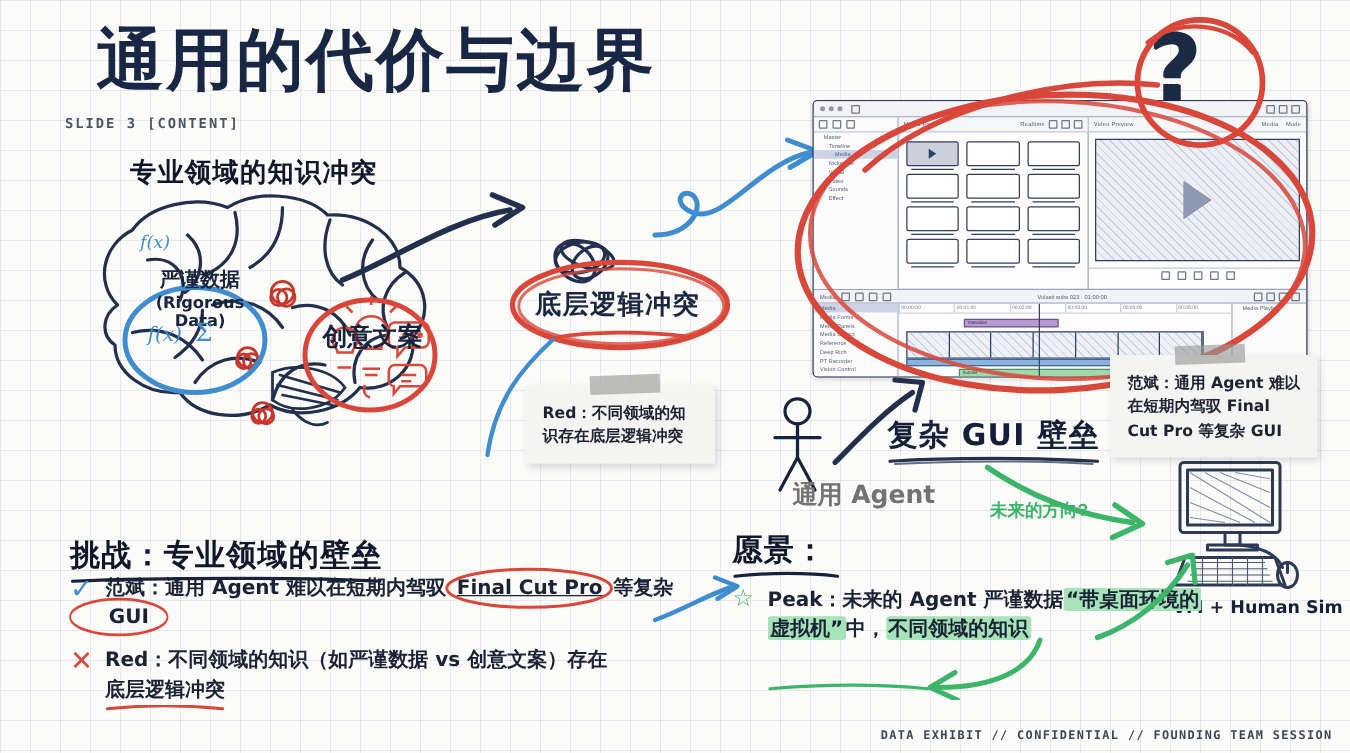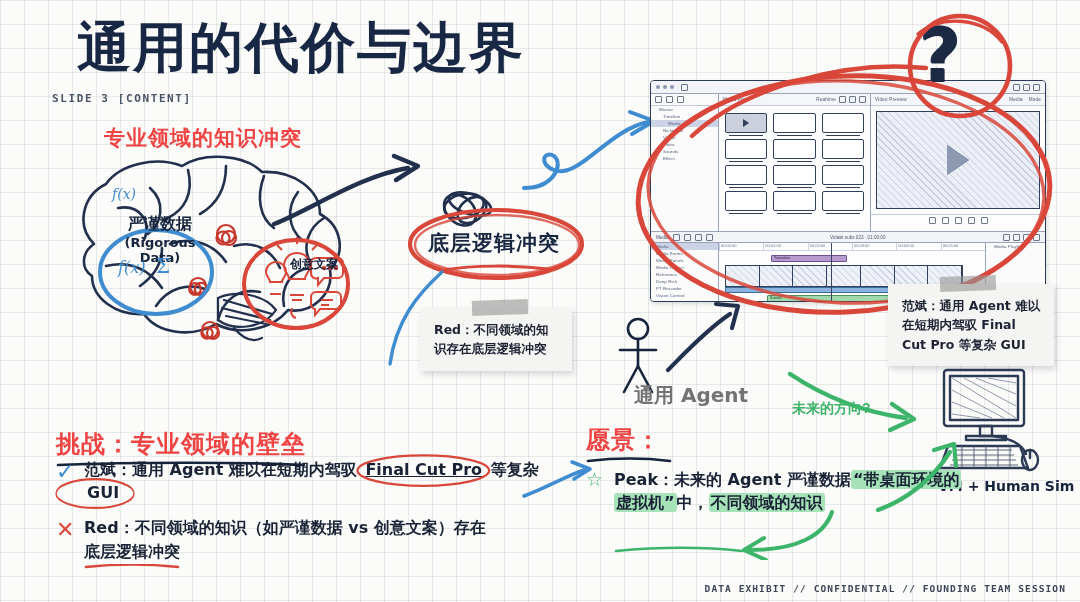--- a/index.html
+++ b/index.html
@@ -31,21 +31,21 @@
     font-size: 11px; letter-spacing: 1.6px; color: #4a5468; font-weight: 700;
   }
   #footer {
     right: 14px; bottom: 8px;
     font-family: "DejaVu Sans Mono", monospace;
     font-size: 9.5px; letter-spacing: 1.1px; color: #3c4658; font-weight: 700;
   }
 
   
   .sec-head {
-    font-size: 21px; font-weight: 700; color: #ef4444;
+    font-size: 21px; font-weight: 700; color: #0f172a;
     font-family: Liberation Serif, serif; letter-spacing: 1px;
   }
   #brain-head { left: 104px; top: 124px; }
   #challenge-head { left: 56px; top: 428px; font-size: 24px; }
   #vision-head { left: 586px; top: 424px; font-size: 24px; }
   .ul-ink { display:block; width: 100%; height: 7px; margin-top: 1px; }
 
   
   #brain { left: 58px; top: 148px; width: 380px; height: 200px; }
 
@@ -282,21 +282,21 @@
     </g>
   </svg>
 
   <div class="abs" style="left:104px; top:214px; width:112px; text-align:center;">
     <div style="font-size:16px; font-weight:700; color:#16233c; font-family:'DejaVu Sans',sans-serif;">严谨数据</div>
     <div style="font-size:13px; font-weight:700; color:#16233c; font-family:'DejaVu Sans',sans-serif;">(Rigorous Data)</div>
   </div>
   <div class="abs" style="left:112px; top:186px; font-size:14px; color:#3f8dd0; font-style:italic; font-family:'DejaVu Serif',serif;">f(x)</div>
   <div class="abs" style="left:118px; top:258px; font-size:16px; color:#3f8dd0; font-style:italic; font-family:'DejaVu Serif',serif;">f(x)</div>
   <div class="abs" style="left:156px; top:254px; font-size:20px; color:#3f8dd0; font-family:'DejaVu Serif',serif;">Σ</div>
-  <div class="abs" style="left:258px; top:256px; width:80px; text-align:right; font-size:12px; font-weight:700; color:#16233c; font-family:'DejaVu Sans',sans-serif;">创意文案</div>
+  <div class="abs" style="left:258px; top:256px; width:80px; text-align:right; font-size:20px; font-weight:700; color:#16233c; font-family:'DejaVu Sans',sans-serif;">创意文案</div>
 
   <svg class="abs" style="left:268px; top:146px; width:170px; height:90px;">
     <path d="M6 78 C46 62 92 30 140 22" fill="none" stroke="#22304d" stroke-width="4.5" stroke-linecap="round"></path>
     <path d="M126 10 L150 20 L128 34" fill="none" stroke="#22304d" stroke-width="4.5" stroke-linecap="round" stroke-linejoin="round"></path>
   </svg>
 
   <svg class="abs" style="left:398px; top:184px; width:196px; height:104px;">
     <g fill="none" stroke="#22304d" stroke-width="2.6">
       <ellipse cx="66" cy="22" rx="20" ry="12" transform="rotate(-12 66 22)"></ellipse>
       <ellipse cx="72" cy="20" rx="22" ry="10" transform="rotate(18 72 20)"></ellipse>
@@ -488,20 +488,27 @@
       <path d="M26 50 L12 76 M26 50 L40 76"></path>
     </g>
   </svg>
   <div class="abs" id="agent-label">通用 Agent</div>
 
   <svg class="abs" style="left:664px; top:296px; width:90px; height:82px;">
     <path d="M4 74 C20 58 42 34 66 18" fill="none" stroke="#22304d" stroke-width="4.2" stroke-linecap="round"></path>
     <path d="M52 8 L74 10 L68 32" fill="none" stroke="#22304d" stroke-width="4.2" stroke-linecap="round" stroke-linejoin="round"></path>
   </svg>
 
+  <div class="abs" id="gui-barrier">
+    <span>复杂 GUI 壁垒</span>
+    <svg class="ul-ink" viewBox="0 0 170 7" preserveAspectRatio="none">
+      <path d="M2 4 C50 1 120 1 168 4" fill="none" stroke="#22304d" stroke-width="2.6" stroke-linecap="round"></path>
+      <path d="M6 6.2 C54 3.4 118 3.4 164 6.2" fill="none" stroke="#22304d" stroke-width="1.6" stroke-linecap="round" opacity=".7"></path>
+    </svg>
+  </div>
 
   <svg class="abs" style="left:786px; top:366px; width:160px; height:80px;">
     <path d="M4 8 C40 32 76 46 120 52" fill="none" stroke="#3cb46a" stroke-width="4.4" stroke-linecap="round"></path>
     <path d="M106 38 L128 53 L104 64" fill="none" stroke="#3cb46a" stroke-width="4.4" stroke-linecap="round" stroke-linejoin="round"></path>
   </svg>
   <div class="abs" id="future-dir">未来的方向?</div>
 
   <svg class="abs" id="vm-icon" viewBox="0 0 116 108">
     <g fill="none" stroke="#2d3a54" stroke-width="2.4" stroke-linejoin="round" stroke-linecap="round">
       <rect x="14" y="4" width="80" height="56" rx="3"></rect>

